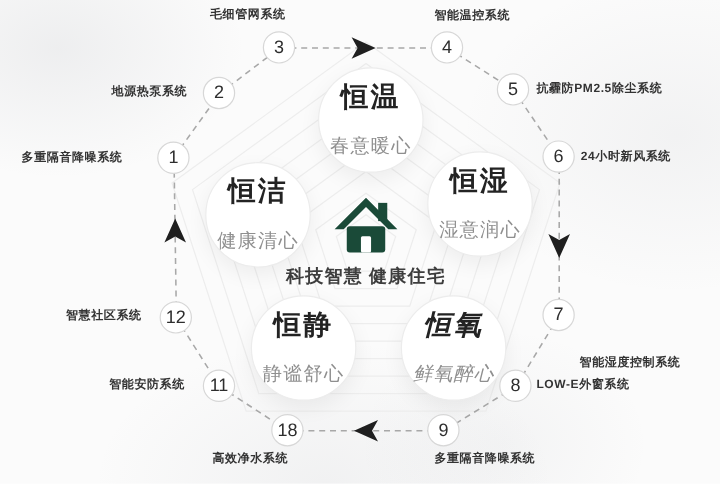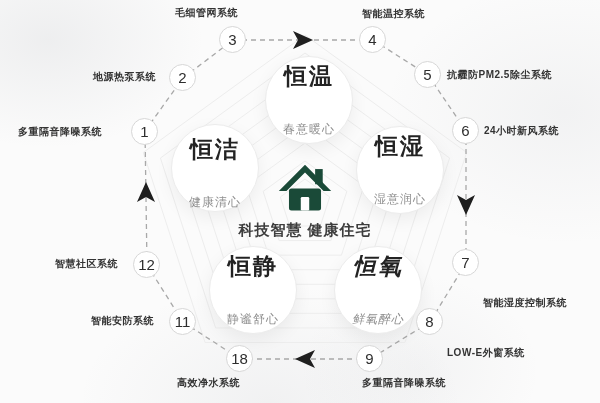--- a/index.html
+++ b/index.html
@@ -23,24 +23,23 @@
   .syslabel{
     position:absolute;white-space:nowrap;font-size:10px;font-weight:600;
     color:#333;letter-spacing:0.5px;z-index:3;line-height:14px;
   }
   .concept{
     position:absolute;width:88px;height:88px;border-radius:50%;
     background:#fff;border:1px solid #ececec;box-sizing:border-box;
     box-shadow:0 6px 18px rgba(0,0,0,0.06);
     display:flex;flex-direction:column;align-items:center;justify-content:center;
     z-index:2;
-    gap:27px;
   }
   .ctitle{font-size:23px;font-weight:600;color:#232323;letter-spacing:2px;line-height:26px;}
-  .csub{font-size:12px;color:#8f8f8f;margin-top:5px;letter-spacing:1px;}
+  .csub{font-size:16px;color:#8f8f8f;margin-top:19px;letter-spacing:1px;}
   .house{position:absolute;left:278px;top:163px;z-index:2;}
   .tagline{
     position:absolute;left:205px;top:221px;width:200px;text-align:center;
     font-size:15px;font-weight:700;color:#3d3d3d;letter-spacing:1px;z-index:2;
   }
 </style>
 </head>
 <body>
 
 <div class="stage">
@@ -118,31 +117,31 @@
       <span>12</span>
     </div>
 
   <div class="syslabel" style="left:18px;top:125px;">多重隔音降噪系统</div>
   <div class="syslabel" style="left:93px;top:70px;">地源热泵系统</div>
   <div class="syslabel" style="left:175px;top:6px;">毛细管网系统</div>
   <div class="syslabel" style="left:362px;top:7px;">智能温控系统</div>
   <div class="syslabel" style="left:447px;top:68px;">抗霾防PM2.5除尘系统</div>
   <div class="syslabel" style="left:484px;top:124px;">24小时新风系统</div>
   <div class="syslabel" style="left:483px;top:256px;margin-top:40px;">智能湿度控制系统</div>
-  <div class="syslabel" style="left:447px;top:314px;margin-top:32px;">LOW-E外窗系统</div>
+  <div class="syslabel" style="left:447px;top:314px;">LOW-E外窗系统</div>
   <div class="syslabel" style="left:362px;top:376px;">多重隔音降噪系统</div>
   <div class="syslabel" style="left:177px;top:376px;">高效净水系统</div>
   <div class="syslabel" style="left:91px;top:314px;">智能安防系统</div>
   <div class="syslabel" style="left:55px;top:257px;">智慧社区系统</div>
 
   <div class="concept" style="left:265px;top:56px;">
     <div class="ctitle">恒温</div>
     <div class="csub">春意暖心</div>
   </div>
-  <div class="concept" style="left:171px;top:124px;justify-content:flex-end;">
+  <div class="concept" style="left:171px;top:135px;">
     <div class="ctitle">恒洁</div>
     <div class="csub">健康清心</div>
   </div>
   <div class="concept" style="left:356px;top:126px;">
     <div class="ctitle">恒湿</div>
     <div class="csub">湿意润心</div>
   </div>
   <div class="concept" style="left:209px;top:246px;">
     <div class="ctitle">恒静</div>
     <div class="csub">静谧舒心</div>

